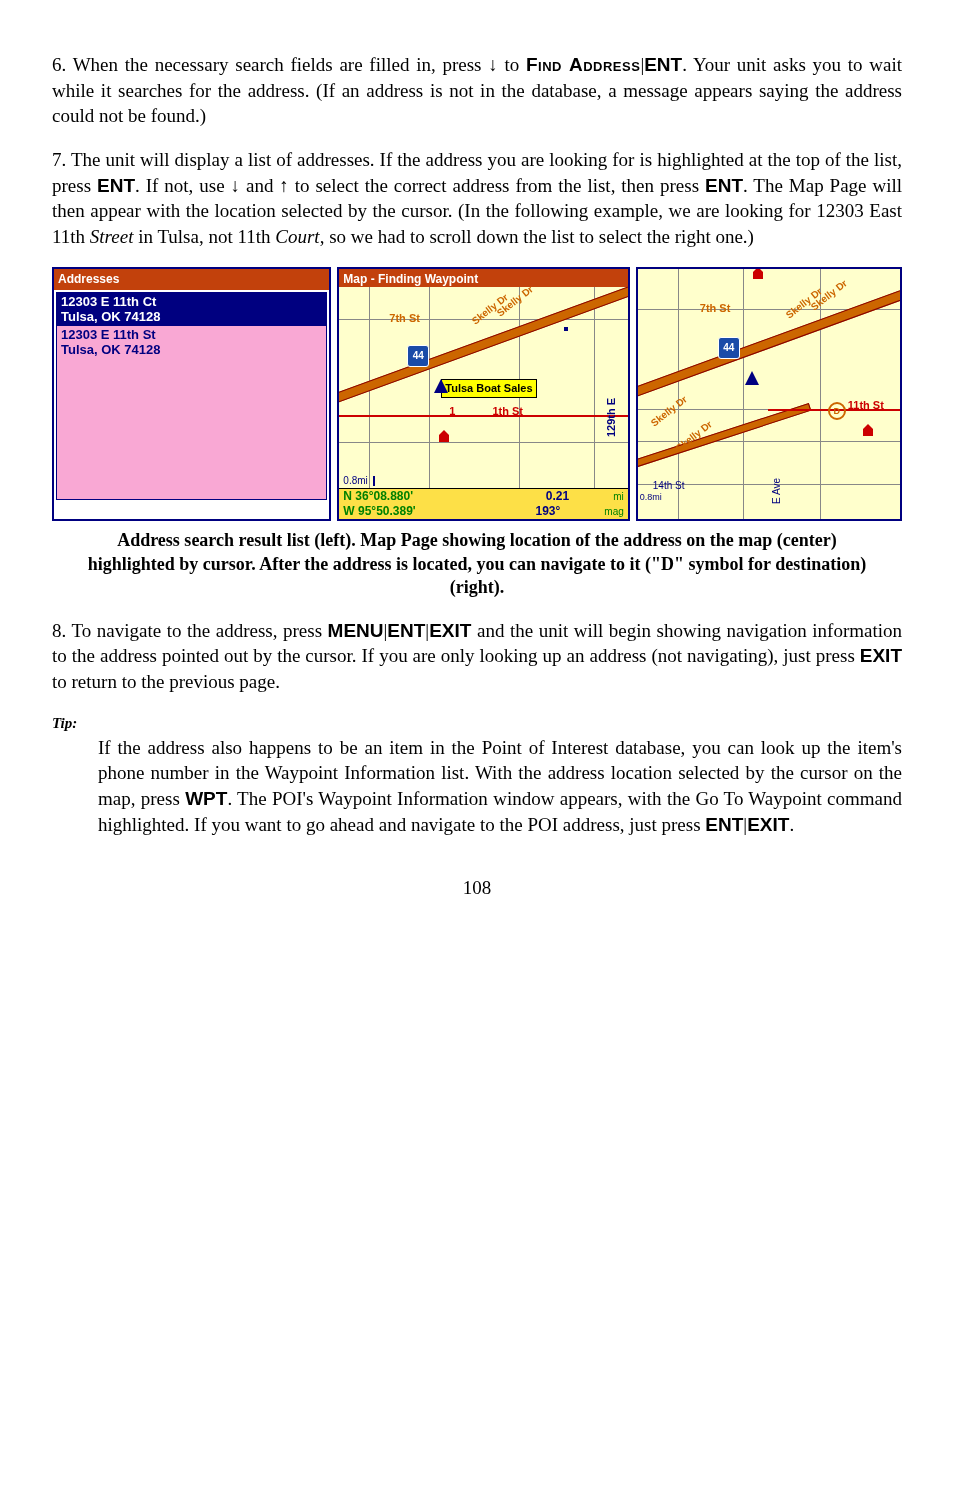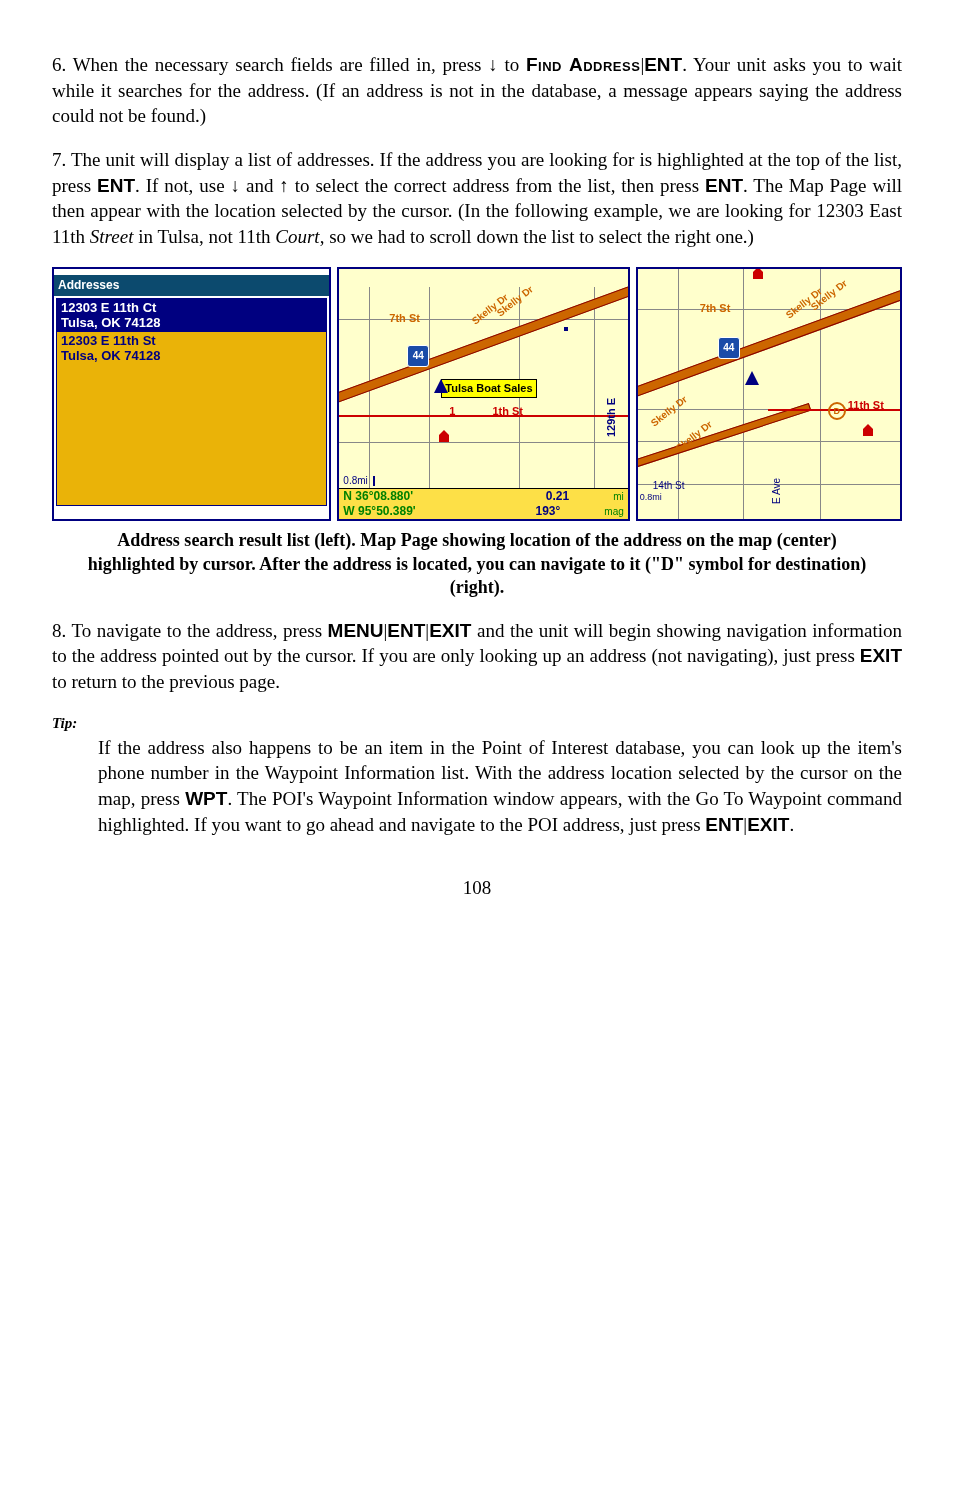--- a/index.html
+++ b/index.html
@@ -29,36 +29,35 @@
   }
   .figure-box {
     border: 2px solid #000080;
     background: #ffffcc;
     flex: 1;
     position: relative;
     overflow: hidden;
     height: 250px;
   }
   .fb-title {
-    background: #0c4a6e;
+    background: #c2410c;
     color: #fff;
     font-family: Arial, sans-serif;
     font-size: 12px;
     font-weight: bold;
     padding: 2px 4px;
-    margin-top: 6px;
   }
   .addr-list {
     font-family: Arial, sans-serif;
     font-size: 13px;
     font-weight: bold;
     line-height: 1.2;
     border: 1px solid #000080;
     margin: 2px;
-    background: #eab308;
+    background: #f9a8d4;
   }
   .addr-sel {
     background: #000080;
     color: #fff;
     padding: 1px 4px;
   }
   .addr-unsel {
     color: #000080;
     padding: 1px 4px;
   }
@@ -249,20 +248,21 @@
       </div>
       <div class="addr-unsel">
         <div>12303 E 11th St</div>
         <div>Tulsa, OK  74128</div>
       </div>
       <div style="height:140px;"></div>
     </div>
   </div>
 
   <div class="figure-box" style="flex:1.1;">
+    <div class="fb-title">Map - Finding Waypoint</div>
     <div class="map-bg" style="top:18px;">
 
       <div class="road" style="left:0;top:32px;width:100%;height:1px;"></div>
       <div class="road" style="left:0;top:128px;width:100%;height:1px;"></div>
       <div class="road" style="left:0;top:155px;width:100%;height:1px;"></div>
       <div class="road" style="left:30px;top:0;width:1px;height:100%;"></div>
       <div class="road" style="left:90px;top:0;width:1px;height:100%;"></div>
       <div class="road" style="left:180px;top:0;width:1px;height:100%;"></div>
       <div class="road" style="left:255px;top:0;width:1px;height:100%;"></div>
 

